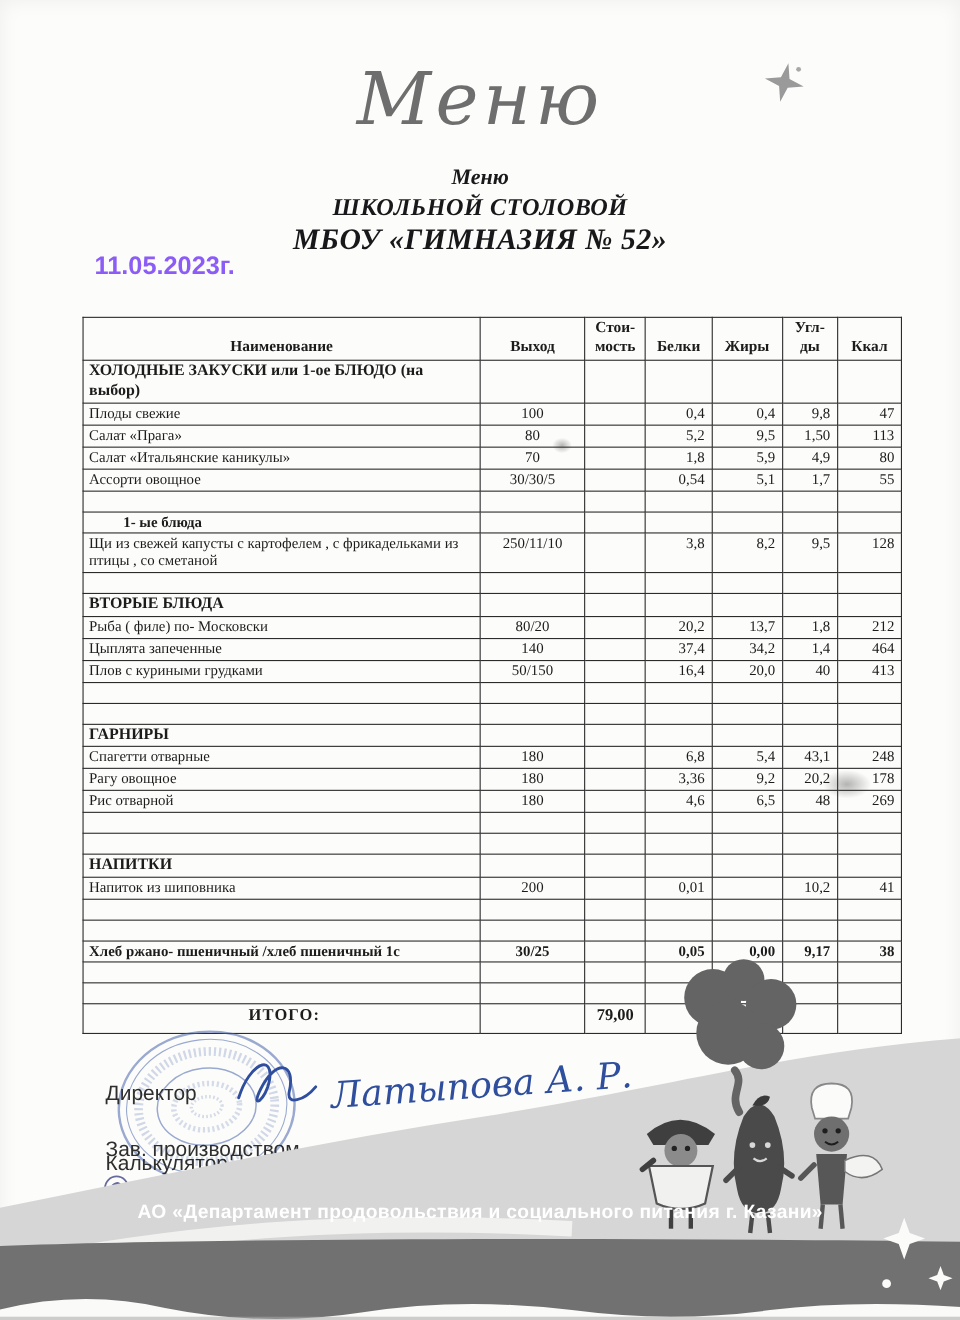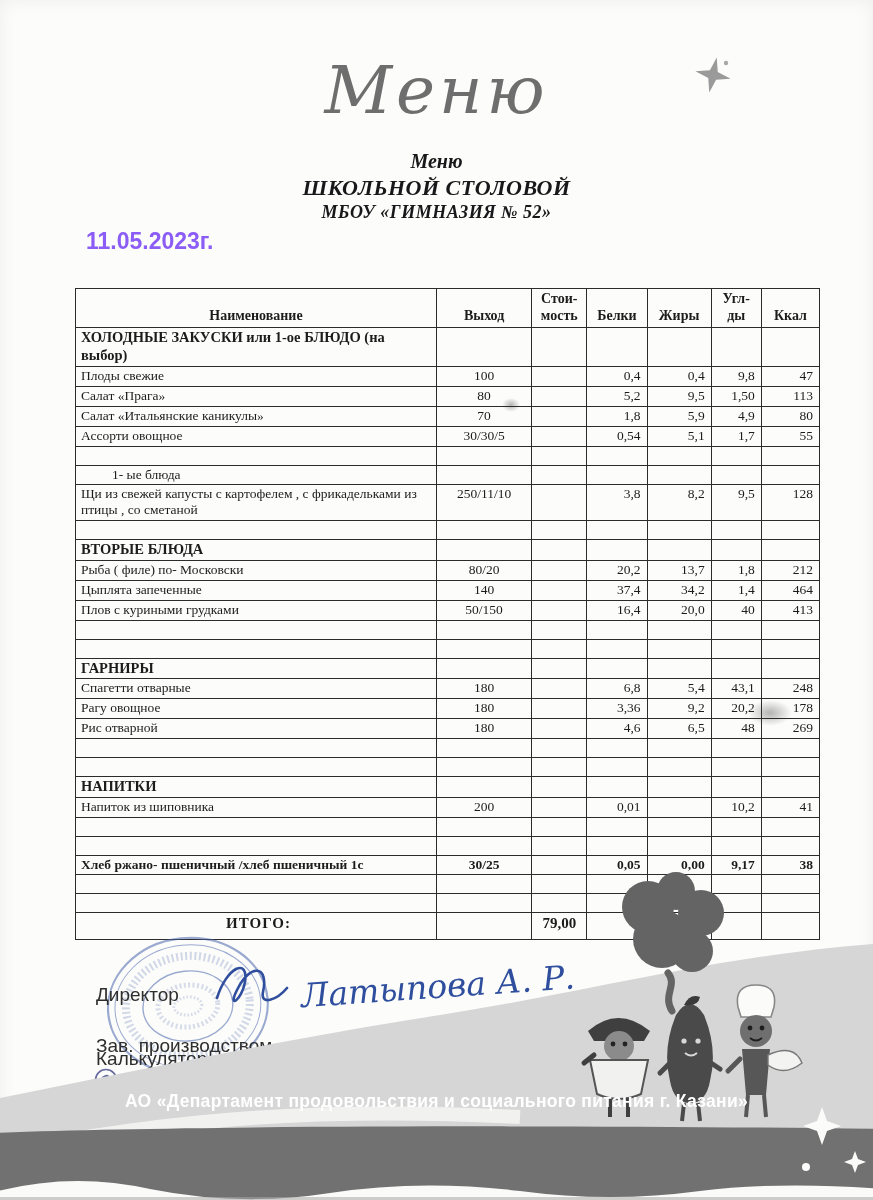--- a/index.html
+++ b/index.html
@@ -12,39 +12,39 @@
   
   .hand-title{
     position:absolute;top:52px;left:0;width:100%;text-align:center;
     font-family:"DejaVu Serif", serif;font-style:italic;
     font-size:66px;color:#6e6e6e;letter-spacing:4px;font-weight:normal;
   }
   .subtitle{position:absolute;left:0;width:100%;text-align:center;
     font-weight:bold;font-style:italic;color:#18181a;}
   .subtitle.s1{top:150px;font-size:20px;}
   .subtitle.s2{top:175px;font-size:22px;letter-spacing:.5px;}
-  .subtitle.s3{top:202px;font-size:18px;letter-spacing:.5px;}
+  .subtitle.s3{top:202px;font-size:27px;letter-spacing:.5px;}
   .doc-date{position:absolute;top:228px;left:86px;
     font-family:"Liberation Sans", sans-serif;font-weight:bold;
     font-size:23px;color:#8b5cf6;}
   
   table.menu{
     position:absolute;top:288px;left:75px;width:745px;
     border-collapse:collapse;font-size:13.5px;line-height:1.22;
     table-layout:fixed;
   }
   .menu th,.menu td{border:1px solid #2b2b2b;padding:1px 5px;vertical-align:top;overflow:hidden;}
   .menu th{font-weight:bold;text-align:center;vertical-align:bottom;
     white-space:pre-line;font-size:14px;padding-bottom:3px;height:34px;}
   .menu td.cc1,.menu td.cc2{text-align:center;}
   .menu td.cc3,.menu td.cc4,.menu td.cc5,.menu td.cc6{text-align:right;padding-right:6px;}
   tr.row-empty td{height:16px;}
   tr.row-item td{height:17px;}
   tr.row-section td{font-weight:bold;font-size:14.5px;}
-  tr.row-sub td{font-weight:normal;margin-top:16px;}
+  tr.row-sub td{font-weight:bold;margin-top:16px;}
   tr.row-sub td.cc0{padding-left:36px;}
   tr.row-bold td{font-weight:bold;}
   tr.row-total td{font-weight:bold;font-size:15px;height:24px;}
   tr.row-total td.cc0{padding-left:150px;letter-spacing:1px;}
   tr.row-total td.cc2{text-align:center;}
   
   .role-line{position:absolute;left:96px;font-family:"Liberation Sans", sans-serif;
     font-size:19px;color:#2e2e2e;}
   .role-1{top:984px;text-align:center;} .role-2{top:1048px;} .role-3{top:1035px;}
   .stamp{position:absolute;left:102px;top:932px;opacity:.55;transform:rotate(-6deg);}

